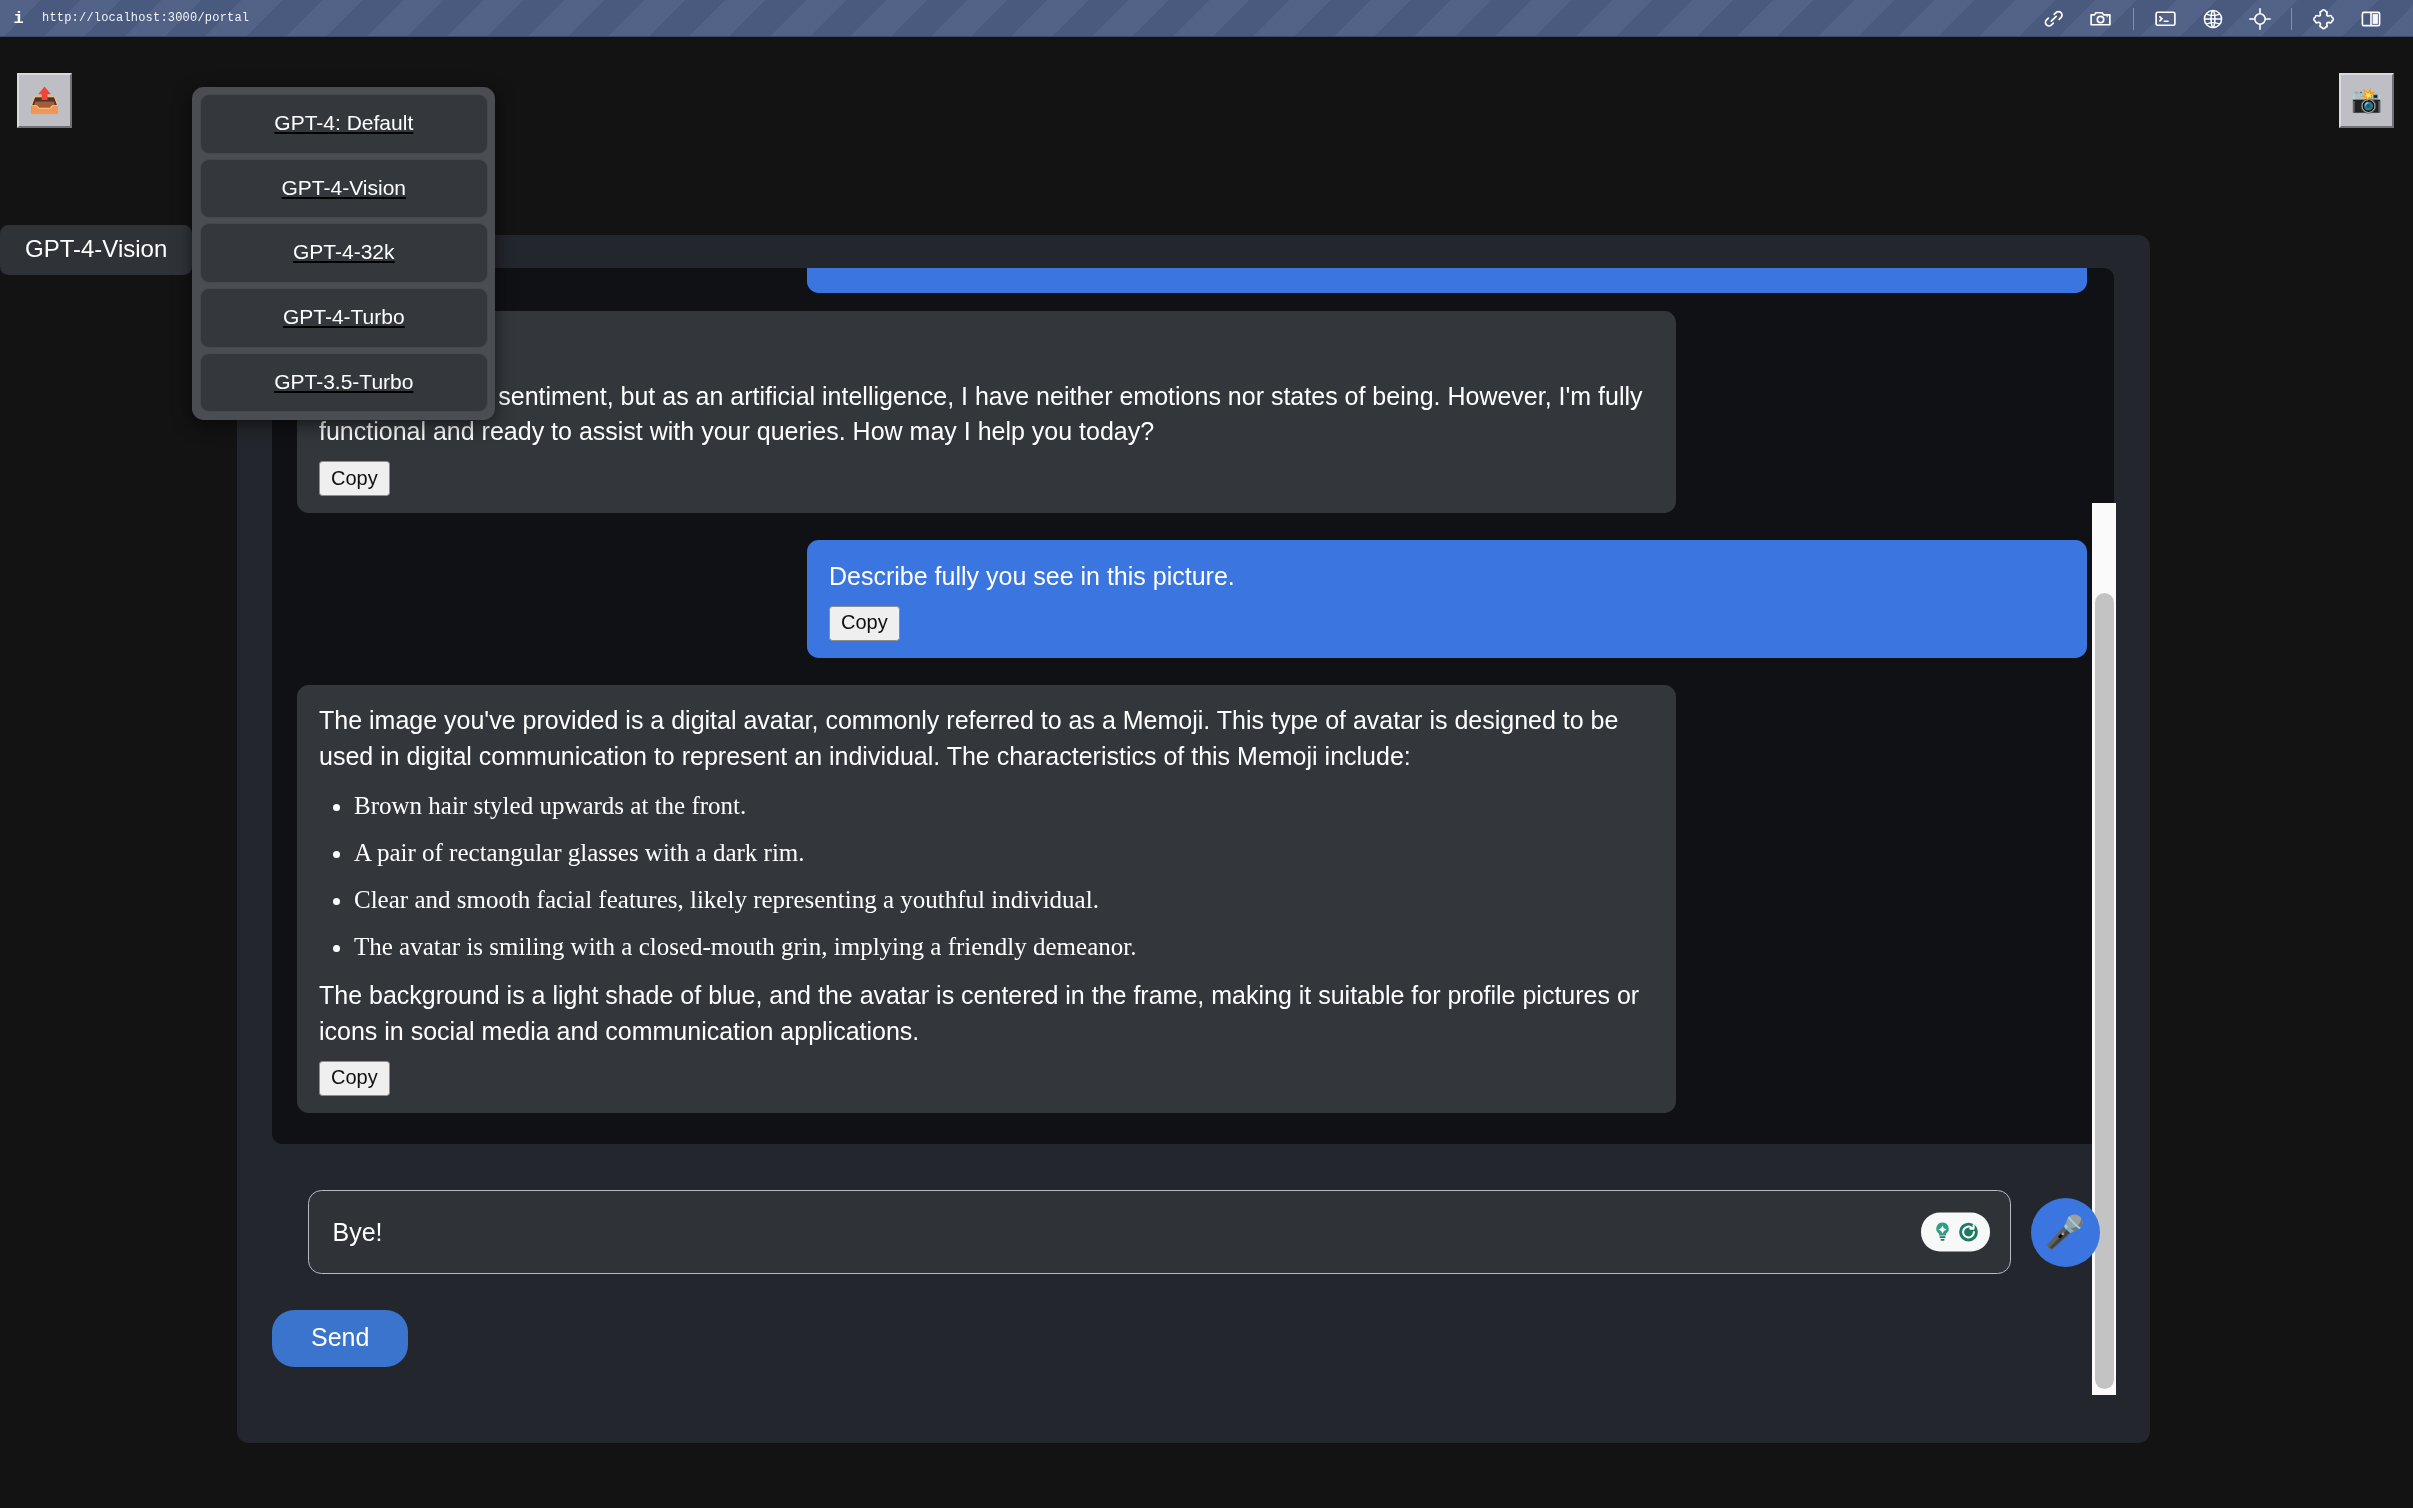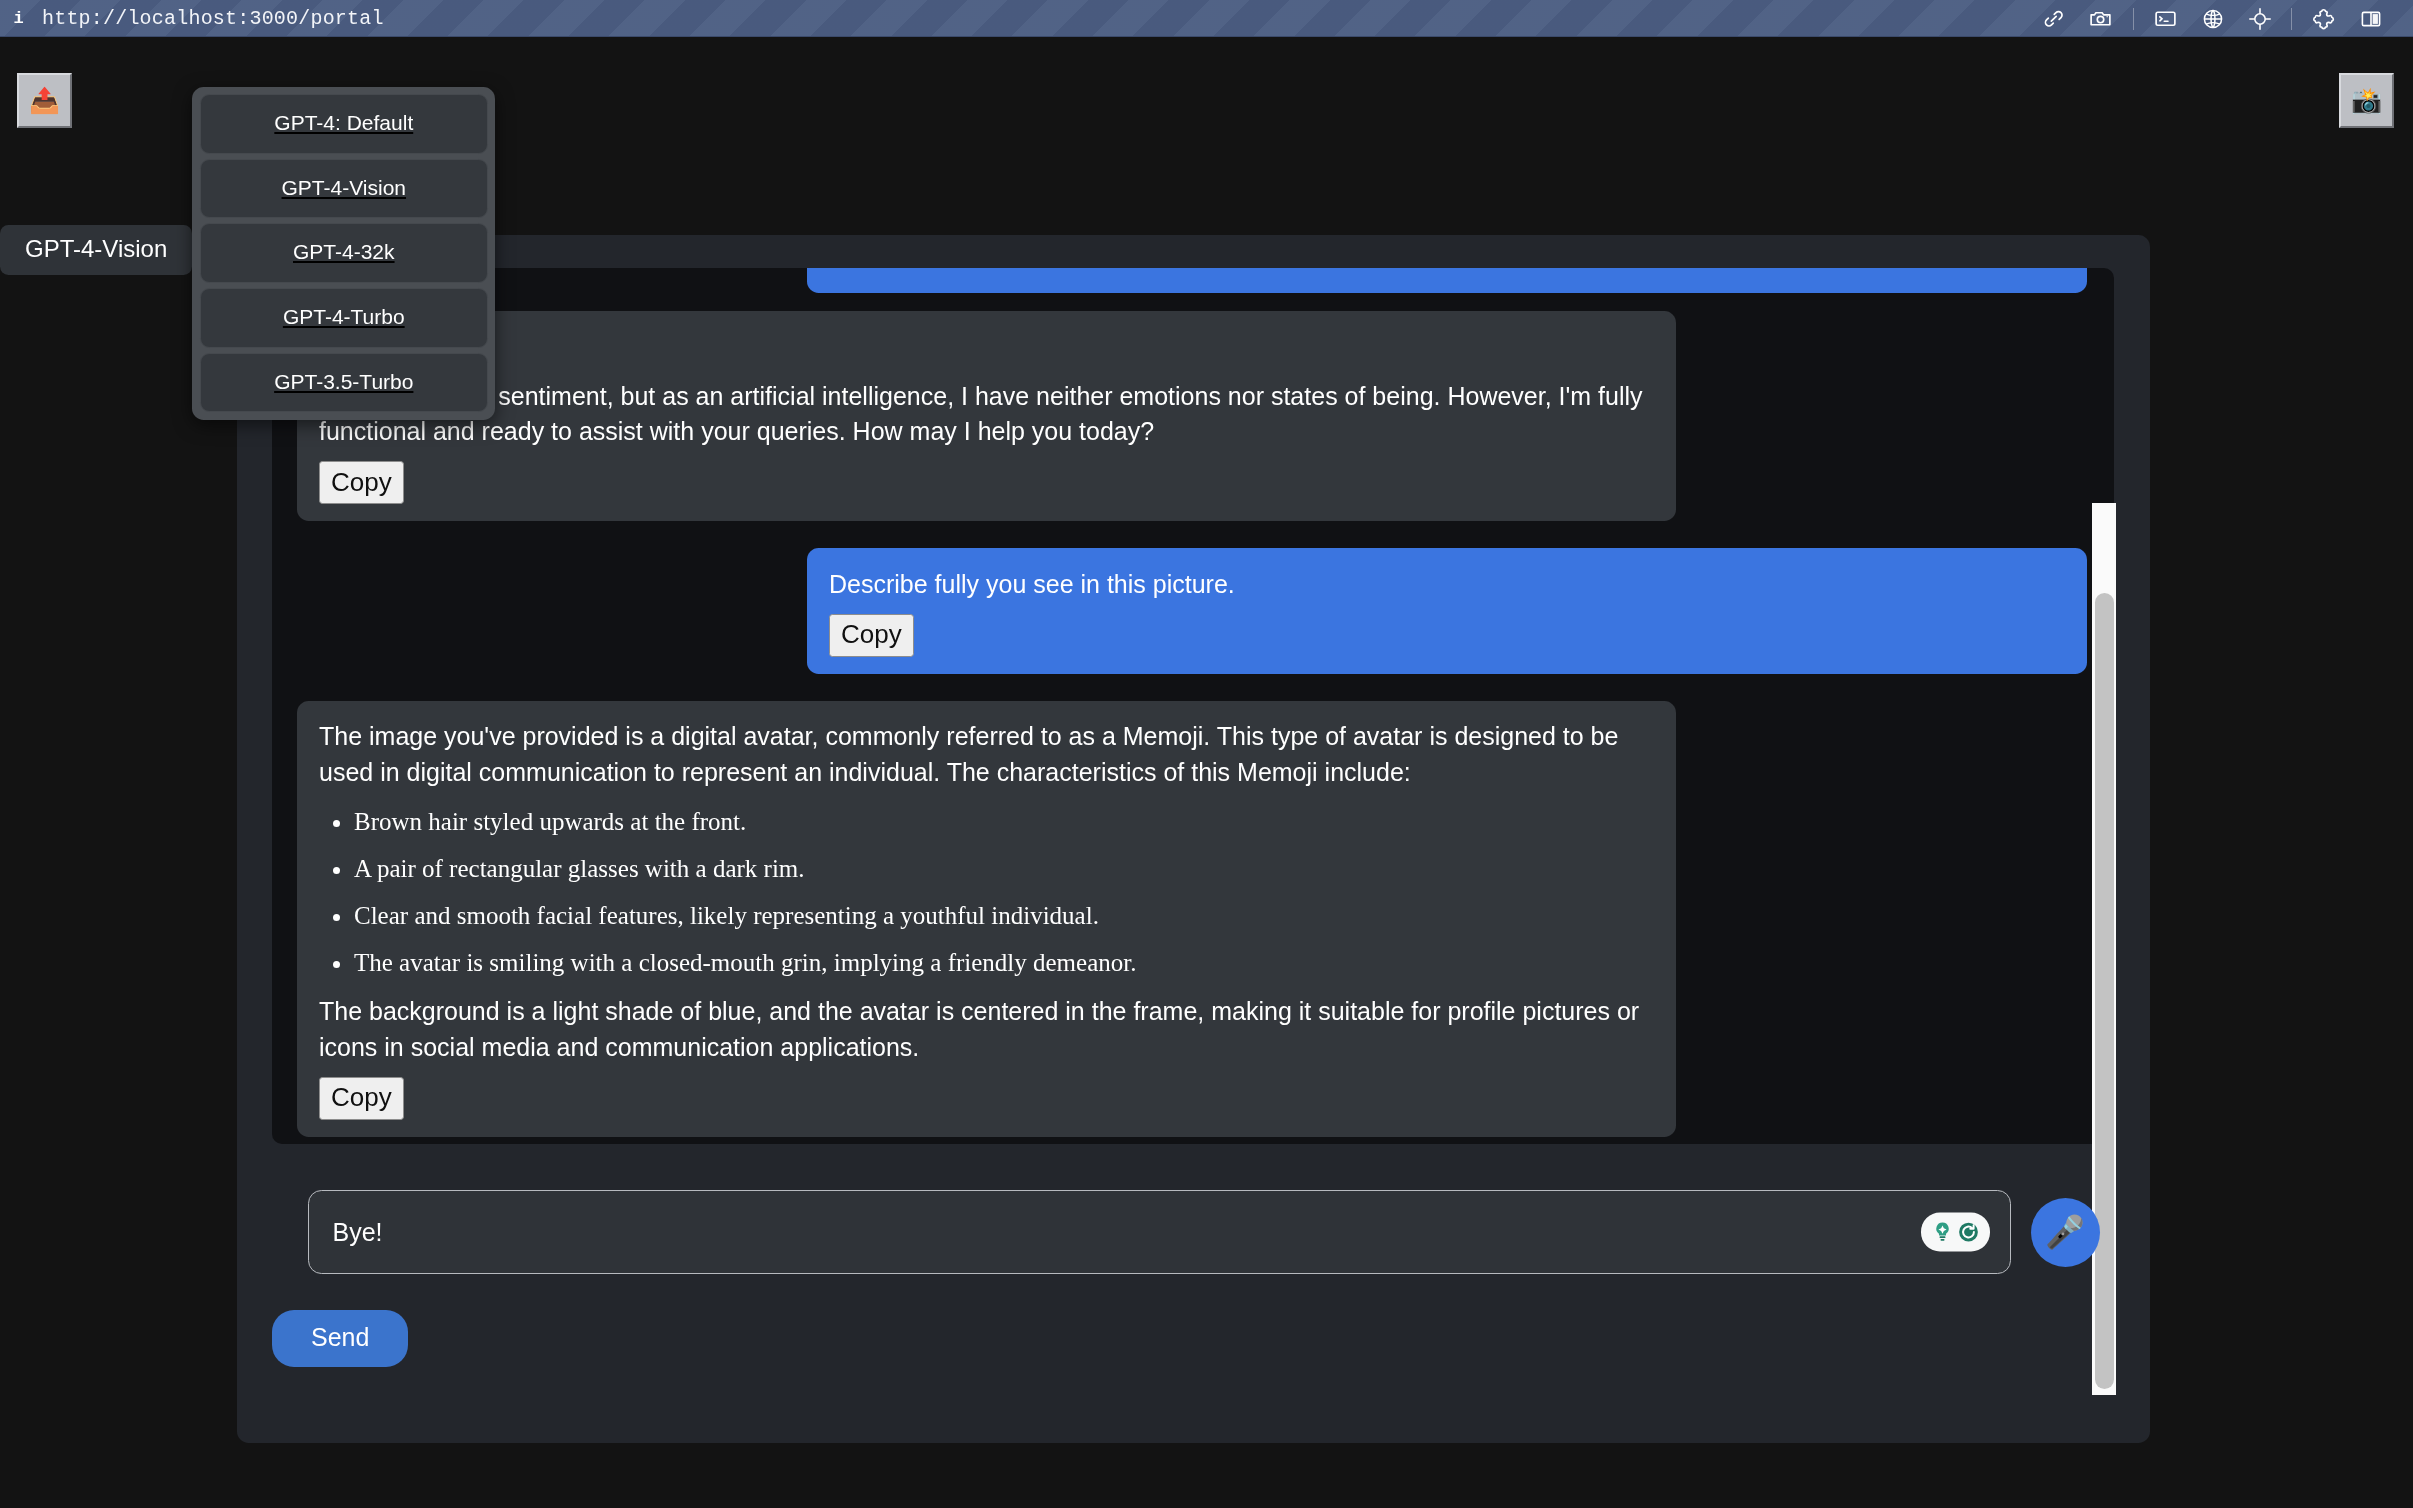--- a/index.html
+++ b/index.html
@@ -33,21 +33,21 @@
     text-align: center;
     color: #ffffff;
     font-family: "Liberation Mono", monospace;
     font-size: 17px;
     font-weight: bold;
     line-height: 37px;
   }
   .tb-url {
     color: #f2f4f8;
     font-family: "Liberation Mono", monospace;
-    font-size: 20px;
+    font-size: 12px;
     letter-spacing: 0.2px;
     margin-left: 5px;
   }
   .tb-right {
     position: absolute;
     right: 18.4px; top: 0;
     height: 37px;
     display: flex;
     align-items: center;
     gap: 0;
@@ -183,21 +183,21 @@
     color: #ffffff;
     margin-bottom: 11.7px;
     font-family: Liberation Serif, serif;
   }
   .copy-btn {
     margin-top: 11.7px;
     background: #efefef;
     color: #101010;
     border: 0.8px solid #8d8d8d;
     border-radius: 3.4px;
-    font-size: 26px;
+    font-size: 20px;
     padding: 4.2px 11px 5.9px;
     cursor: pointer;
     font-family: "Liberation Sans", sans-serif;
   }
 
   
   .sb-track {
     position: absolute;
     left: 1855px; top: 268px;
     width: 24px; height: 892px;

